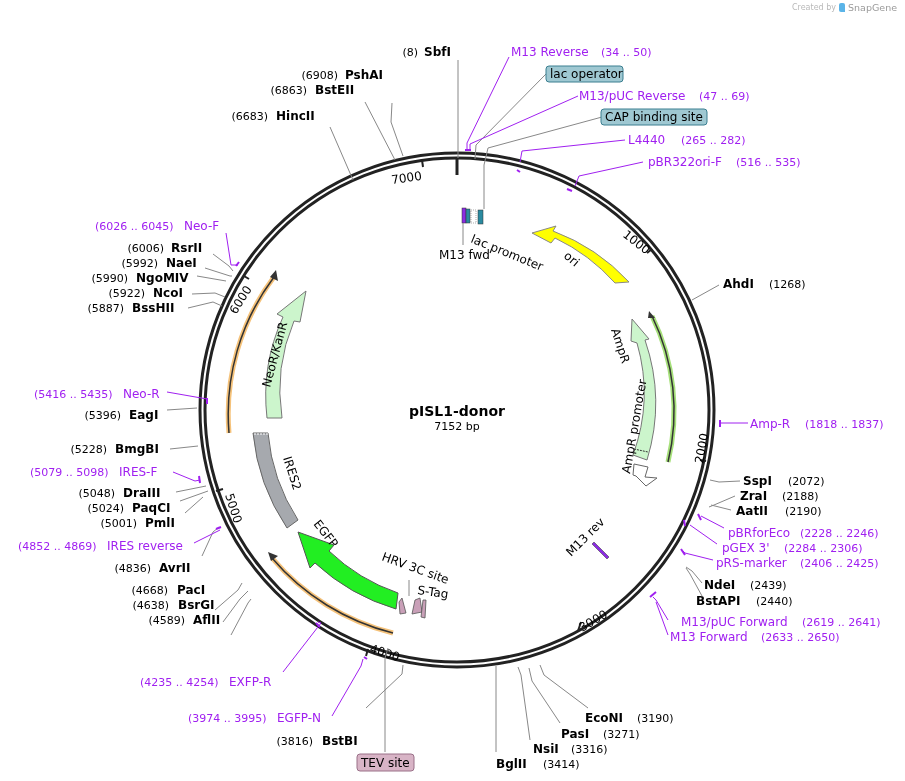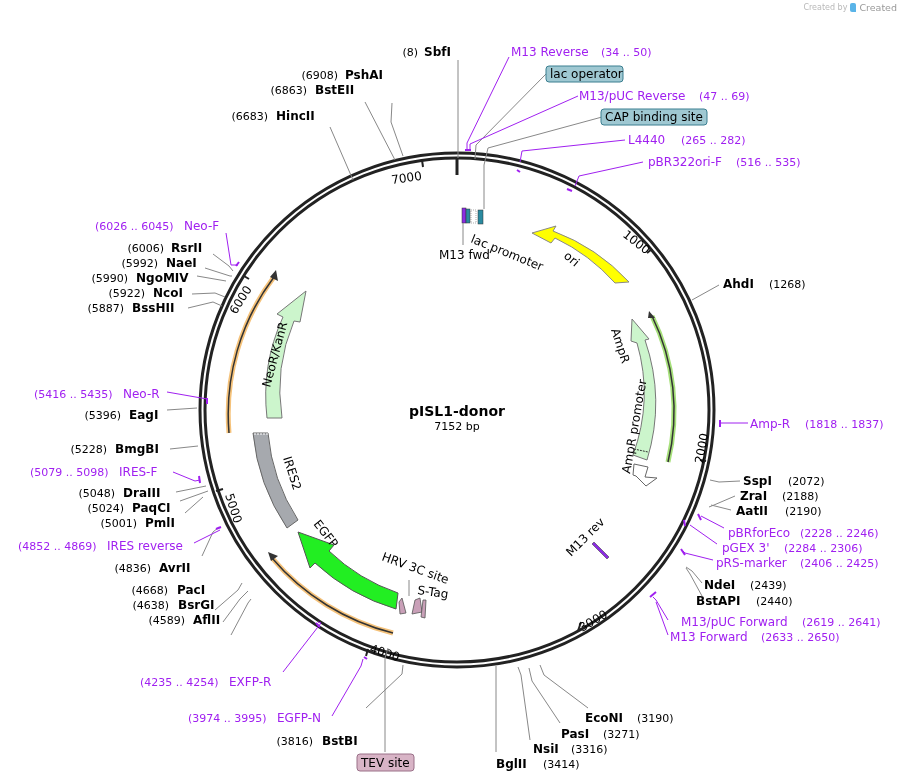--- a/index.html
+++ b/index.html
@@ -17,21 +17,21 @@
   .title { font-size:14px; font-weight:bold; fill:#000; }
   .subtitle { font-size:11px; fill:#000; }
   .tick-label { font-size:12px; fill:#000; }
 </style>
 </head>
 <body>
 
 <div class="credit">
   <span>Created by</span>
   <span class="logo"></span>
-  <span class="sg">Created</span>
+  <span class="sg">SnapGene</span>
 </div>
 
 <svg id="map" width="905" height="781" viewBox="0 0 905 781" xmlns="http://www.w3.org/2000/svg">
 
   <g>
     <circle cx="457" cy="410" r="257" fill="none" stroke="#222" stroke-width="3"></circle>
     <circle cx="457" cy="410" r="252" fill="none" stroke="#222" stroke-width="3"></circle>
   </g>
 
   <line x1="457" y1="158" x2="457" y2="175" stroke="#222" stroke-width="3"></line>

